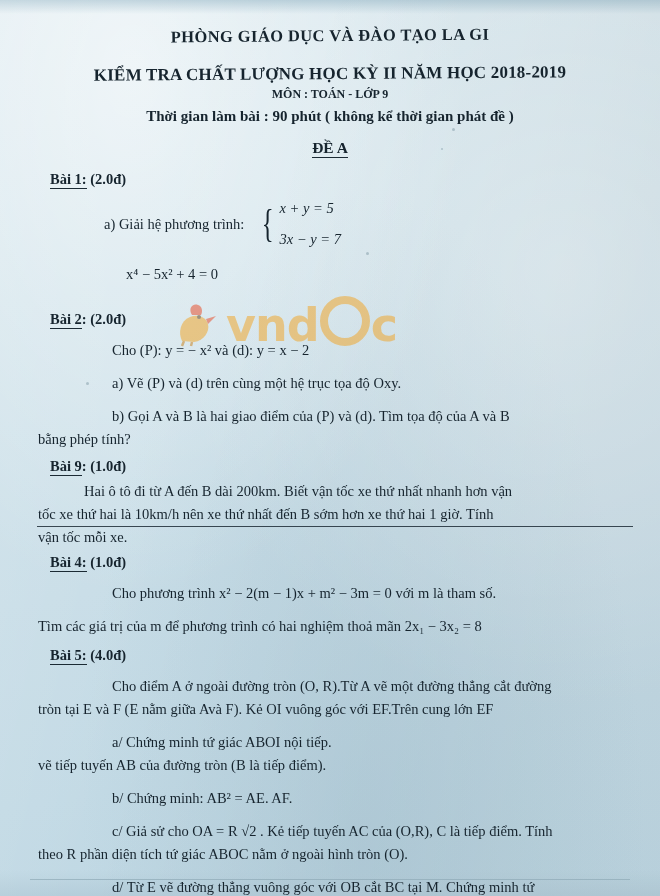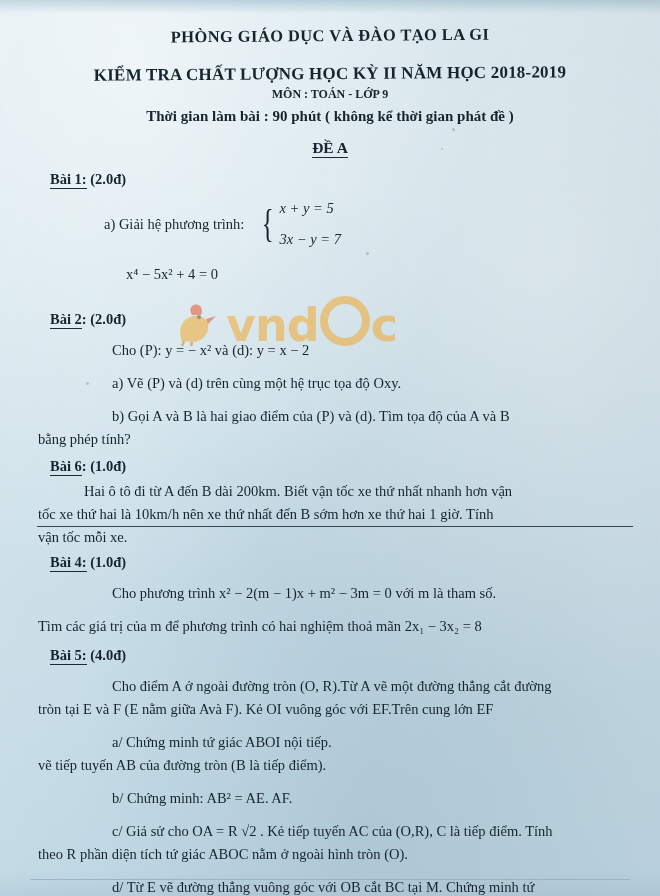--- a/index.html
+++ b/index.html
@@ -239,21 +239,21 @@
 
     <div class="q-head" style="margin-left:22px;margin-top:26px;">
       <span class="lbl">Bài 2</span><span class="pts">: (2.0đ)</span>
     </div>
     <div class="ln indent3" style="margin-top:12px;">Cho (P): y = − x²  và (d): y = x − 2</div>
     <div class="ln indent3" style="margin-top:12px;">a)  Vẽ (P) và (d) trên cùng một hệ trục tọa độ Oxy.</div>
     <div class="ln indent3" style="margin-top:12px;">b)  Gọi A và B là hai giao điểm của (P) và (d).  Tìm tọa độ của A và B</div>
     <div class="ln" style="margin-left:10px;margin-top:2px;">bằng phép tính?</div>
 
     <div class="q-head" style="margin-left:22px;margin-top:8px;">
-      <span class="lbl">Bài 6</span><span class="pts">: (1.0đ)</span>
+      <span class="lbl">Bài 9</span><span class="pts">: (1.0đ)</span>
     </div>
     <div class="ln" style="margin-left:56px;margin-top:6px;">Hai ô tô đi từ A đến B dài 200km. Biết vận tốc xe thứ nhất nhanh hơn vận</div>
     <div class="ln u" style="margin-left:10px;margin-top:2px;">tốc xe thứ hai là 10km/h nên xe thứ nhất đến B sớm hơn xe thứ hai 1 giờ. Tính</div>
     <div class="ln" style="margin-left:10px;margin-top:2px;">vận tốc mỗi xe.</div>
 
     <div class="q-head" style="margin-left:22px;margin-top:6px;">
       <span class="lbl">Bài 4:</span>
       <span class="pts">(1.0đ)</span>
     </div>
     <div class="ln" style="margin-left:84px;margin-top:12px;">

